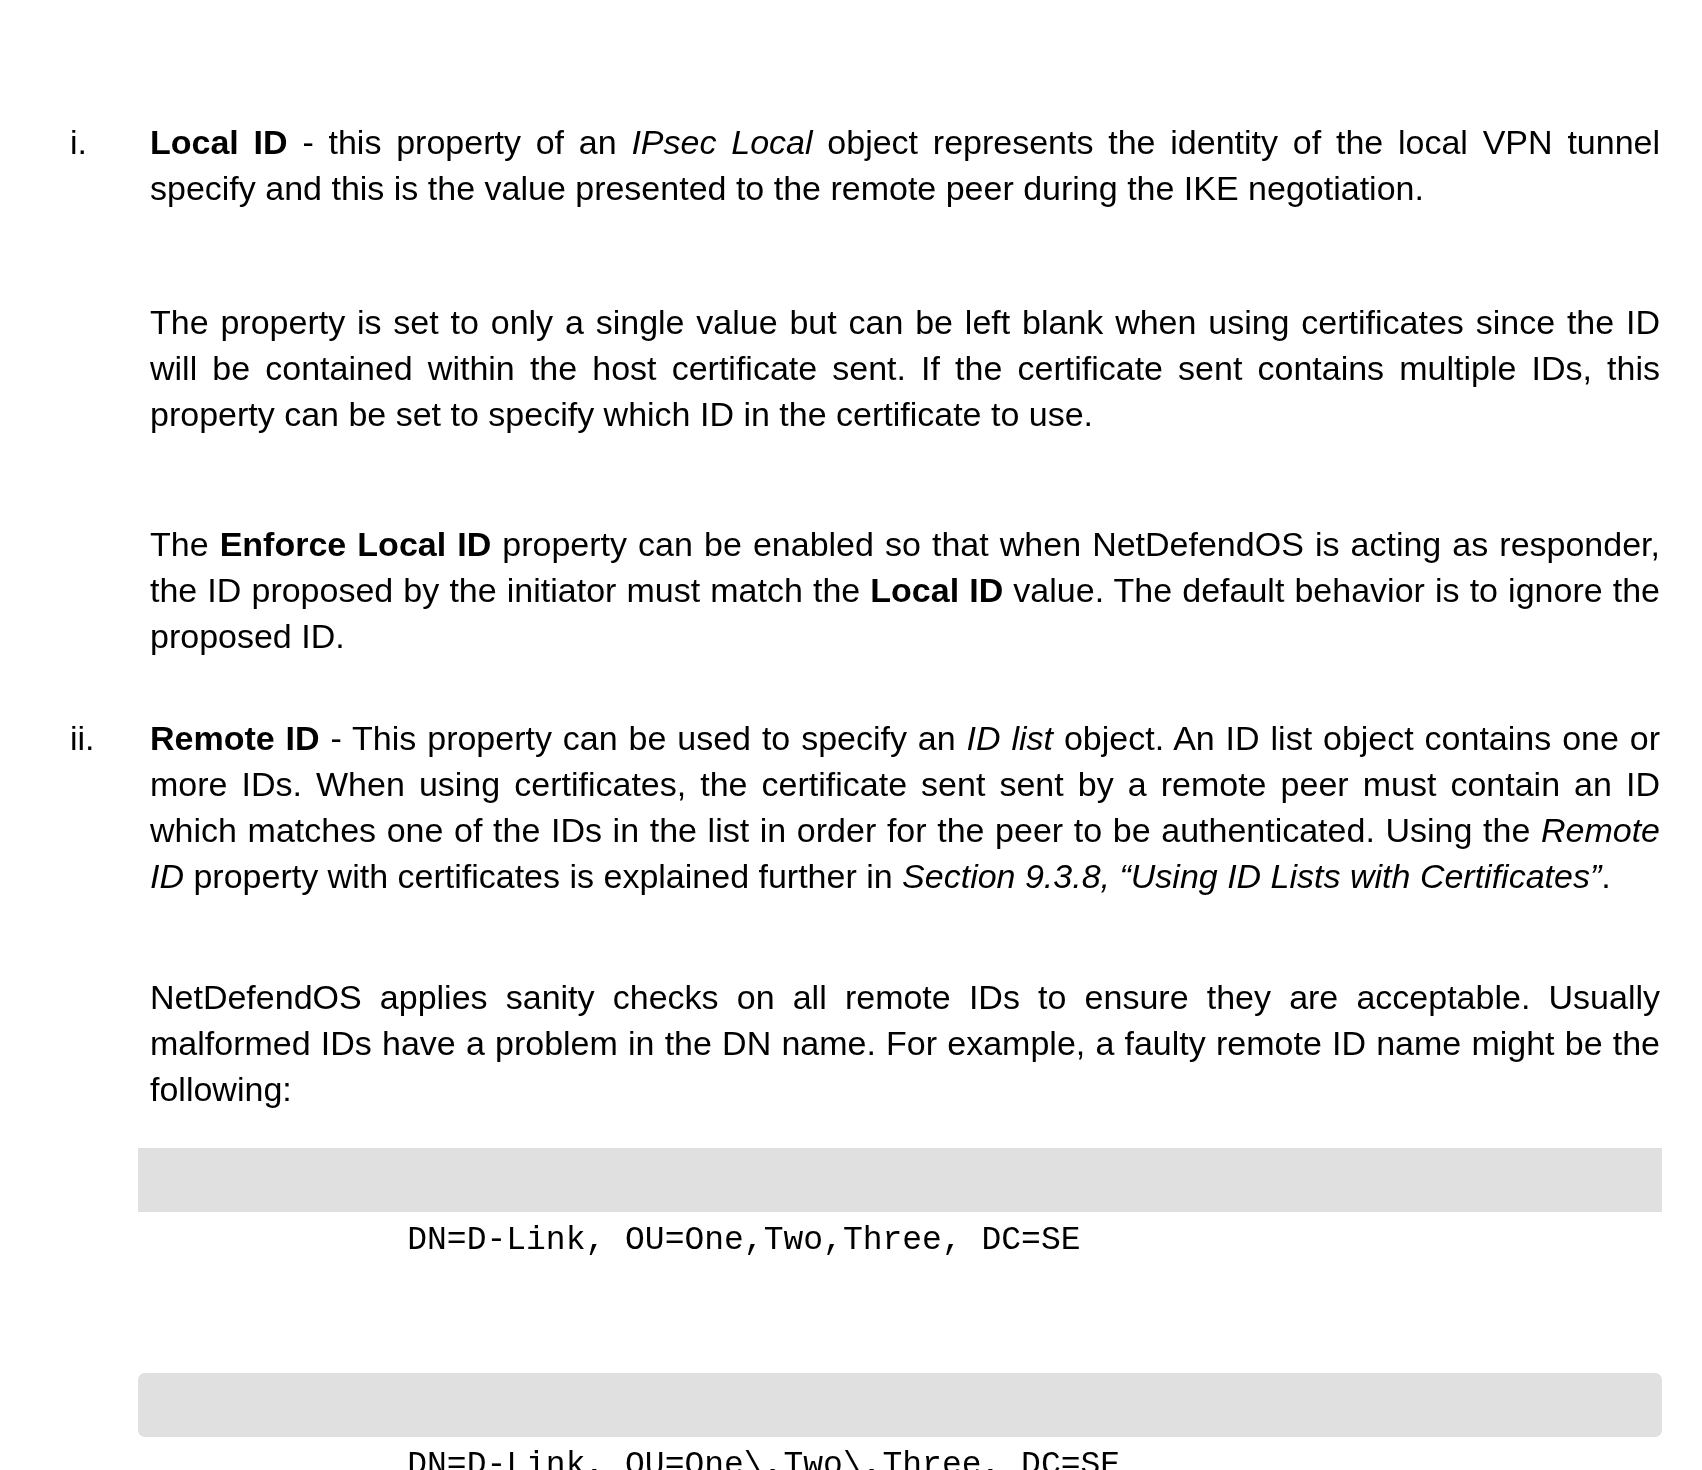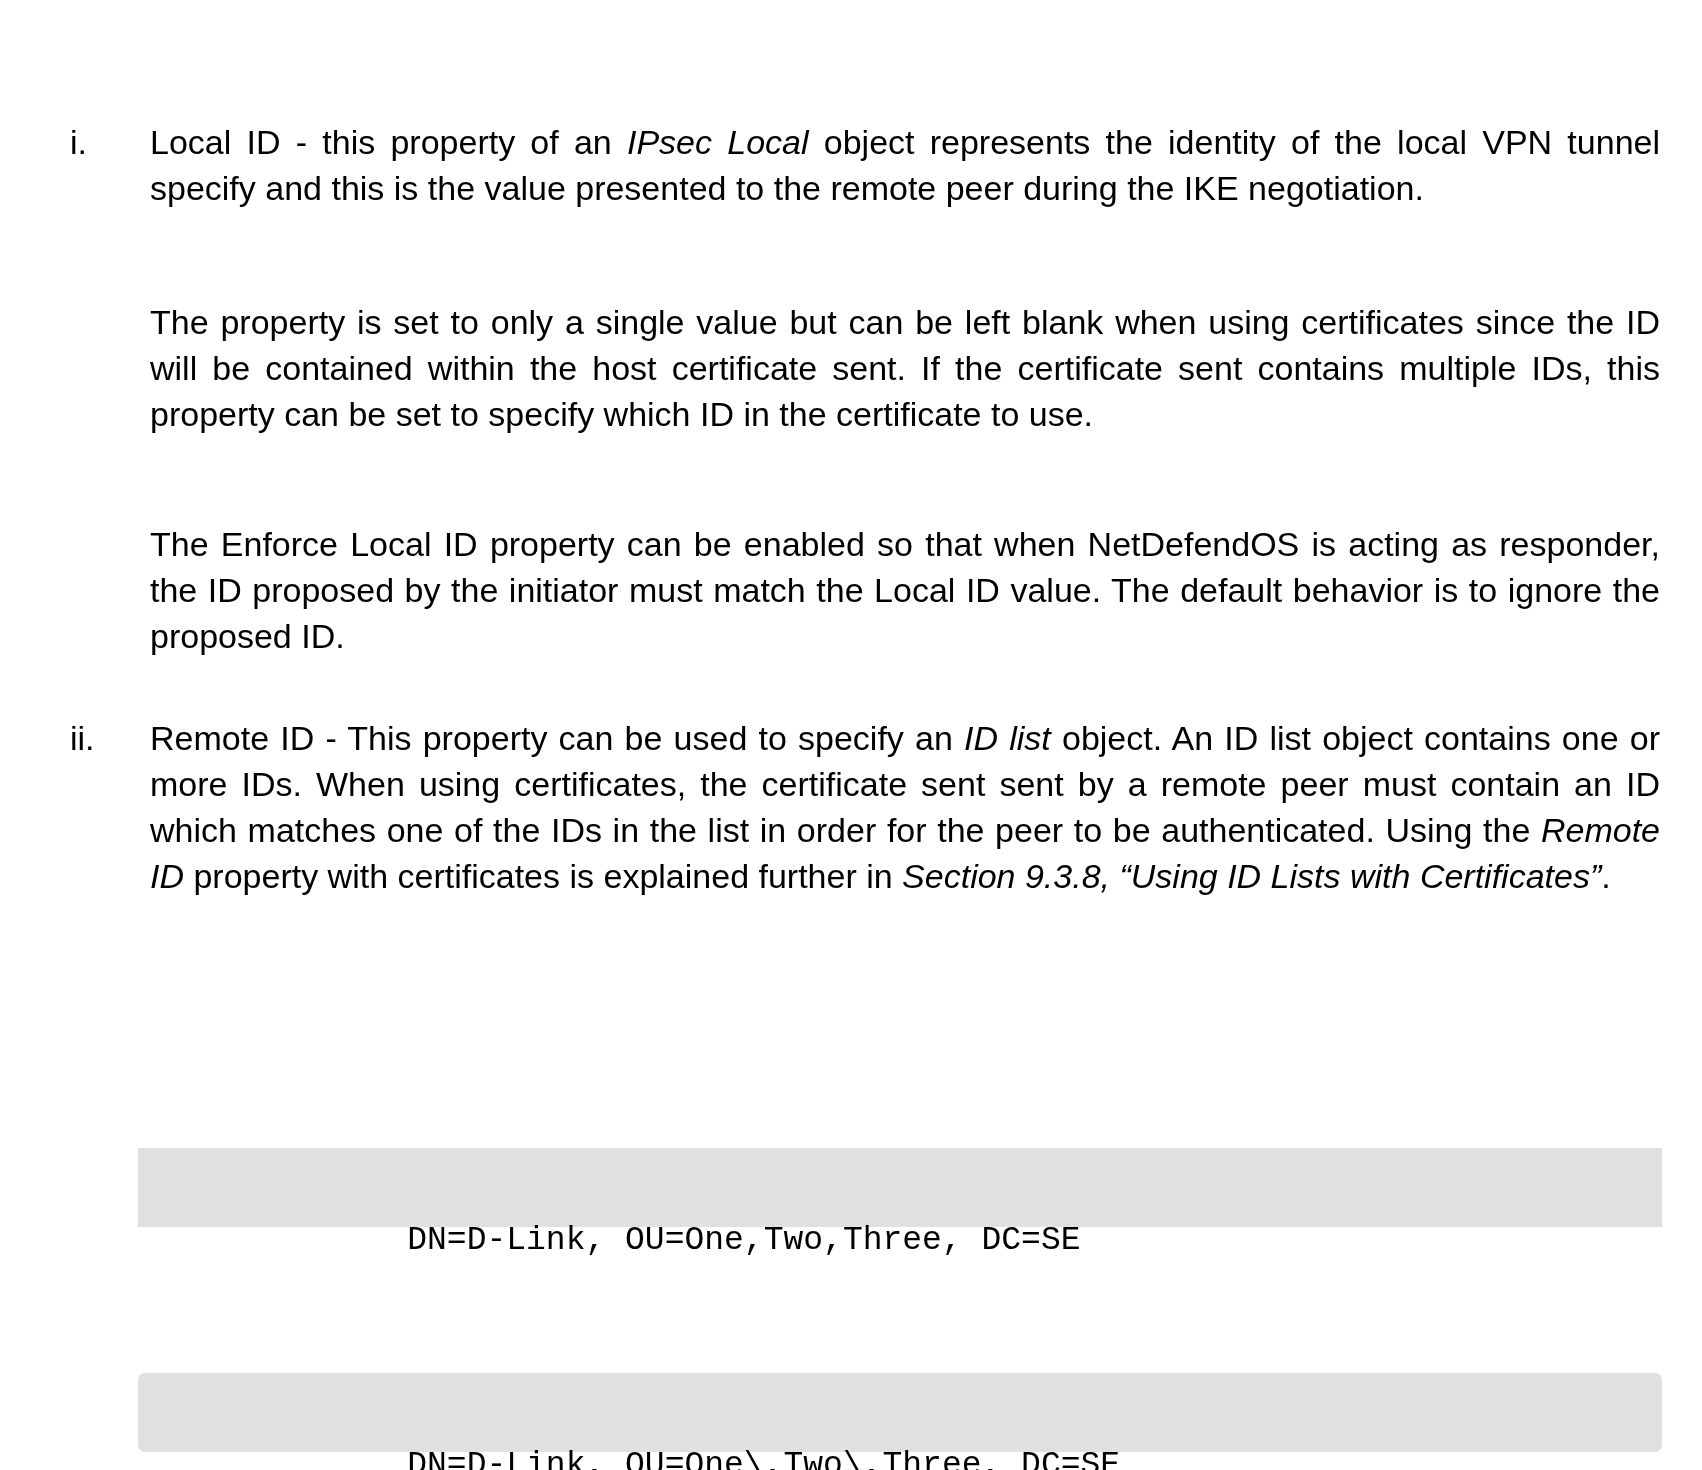--- a/index.html
+++ b/index.html
@@ -18,36 +18,36 @@
   }
   .para {
     position: absolute;
     left: 150px;
     width: 1510px;
     margin: 0;
     font-size: 34px;
     line-height: 46px;
     text-align: justify;
   }
-  .para b { font-weight: normal; }
+  .para b { font-weight: bold; }
   .para i { font-style: italic; }
   .marker {
     position: absolute;
     left: -80px;
     top: 0;
     font-size: 34px;
     line-height: 46px;
     font-style: normal;
     font-weight: normal;
   }
   .codeblock {
     position: absolute;
     left: 138px;
     width: 1524px;
-    height: 79px;
+    height: 64px;
     background: #e0e0e0;
     box-sizing: border-box;
     padding-left: 190px;
     font-family: "Liberation Mono", monospace;
     font-size: 33px;
     line-height: 62px;
     white-space: pre;
     color: #000000;
   }
   
@@ -74,20 +74,23 @@
   </p>
 
   <p class="para" id="p-i-3">
     <span>The </span><b>Enforce Local ID</b><span> property can be enabled so that when NetDefendOS is acting as responder, the ID proposed by the initiator must match the </span><b>Local ID</b><span> value. The default behavior is to ignore the proposed ID.</span>
   </p>
 
   <p class="para" id="p-ii-1">
     <span class="marker">ii.</span><b>Remote ID</b><span> - This property can be used to specify an </span><i>ID list</i><span> object. An ID list object contains one or more IDs. When using certificates, the certificate sent sent by a remote peer must contain an ID which matches one of the IDs in the list in order for the peer to be authenticated. Using the </span><i>Remote ID</i><span> property with certificates is explained further in </span><i>Section 9.3.8, “Using ID Lists with Certificates”</i><span>.</span>
   </p>
 
+  <p class="para" id="p-ii-2">
+    <span>NetDefendOS applies sanity checks on all remote IDs to ensure they are acceptable. Usually malformed IDs have a problem in the DN name. For example, a faulty remote ID name might be the following:</span>
+  </p>
 
   <div class="codeblock" id="code-1">
     <span>DN=D-Link, OU=One,Two,Three, DC=SE</span>
   </div>
 
 
   <div class="codeblock" id="code-2">
     <span>DN=D-Link, OU=One\,Two\,Three, DC=SE</span>
   </div>
 

